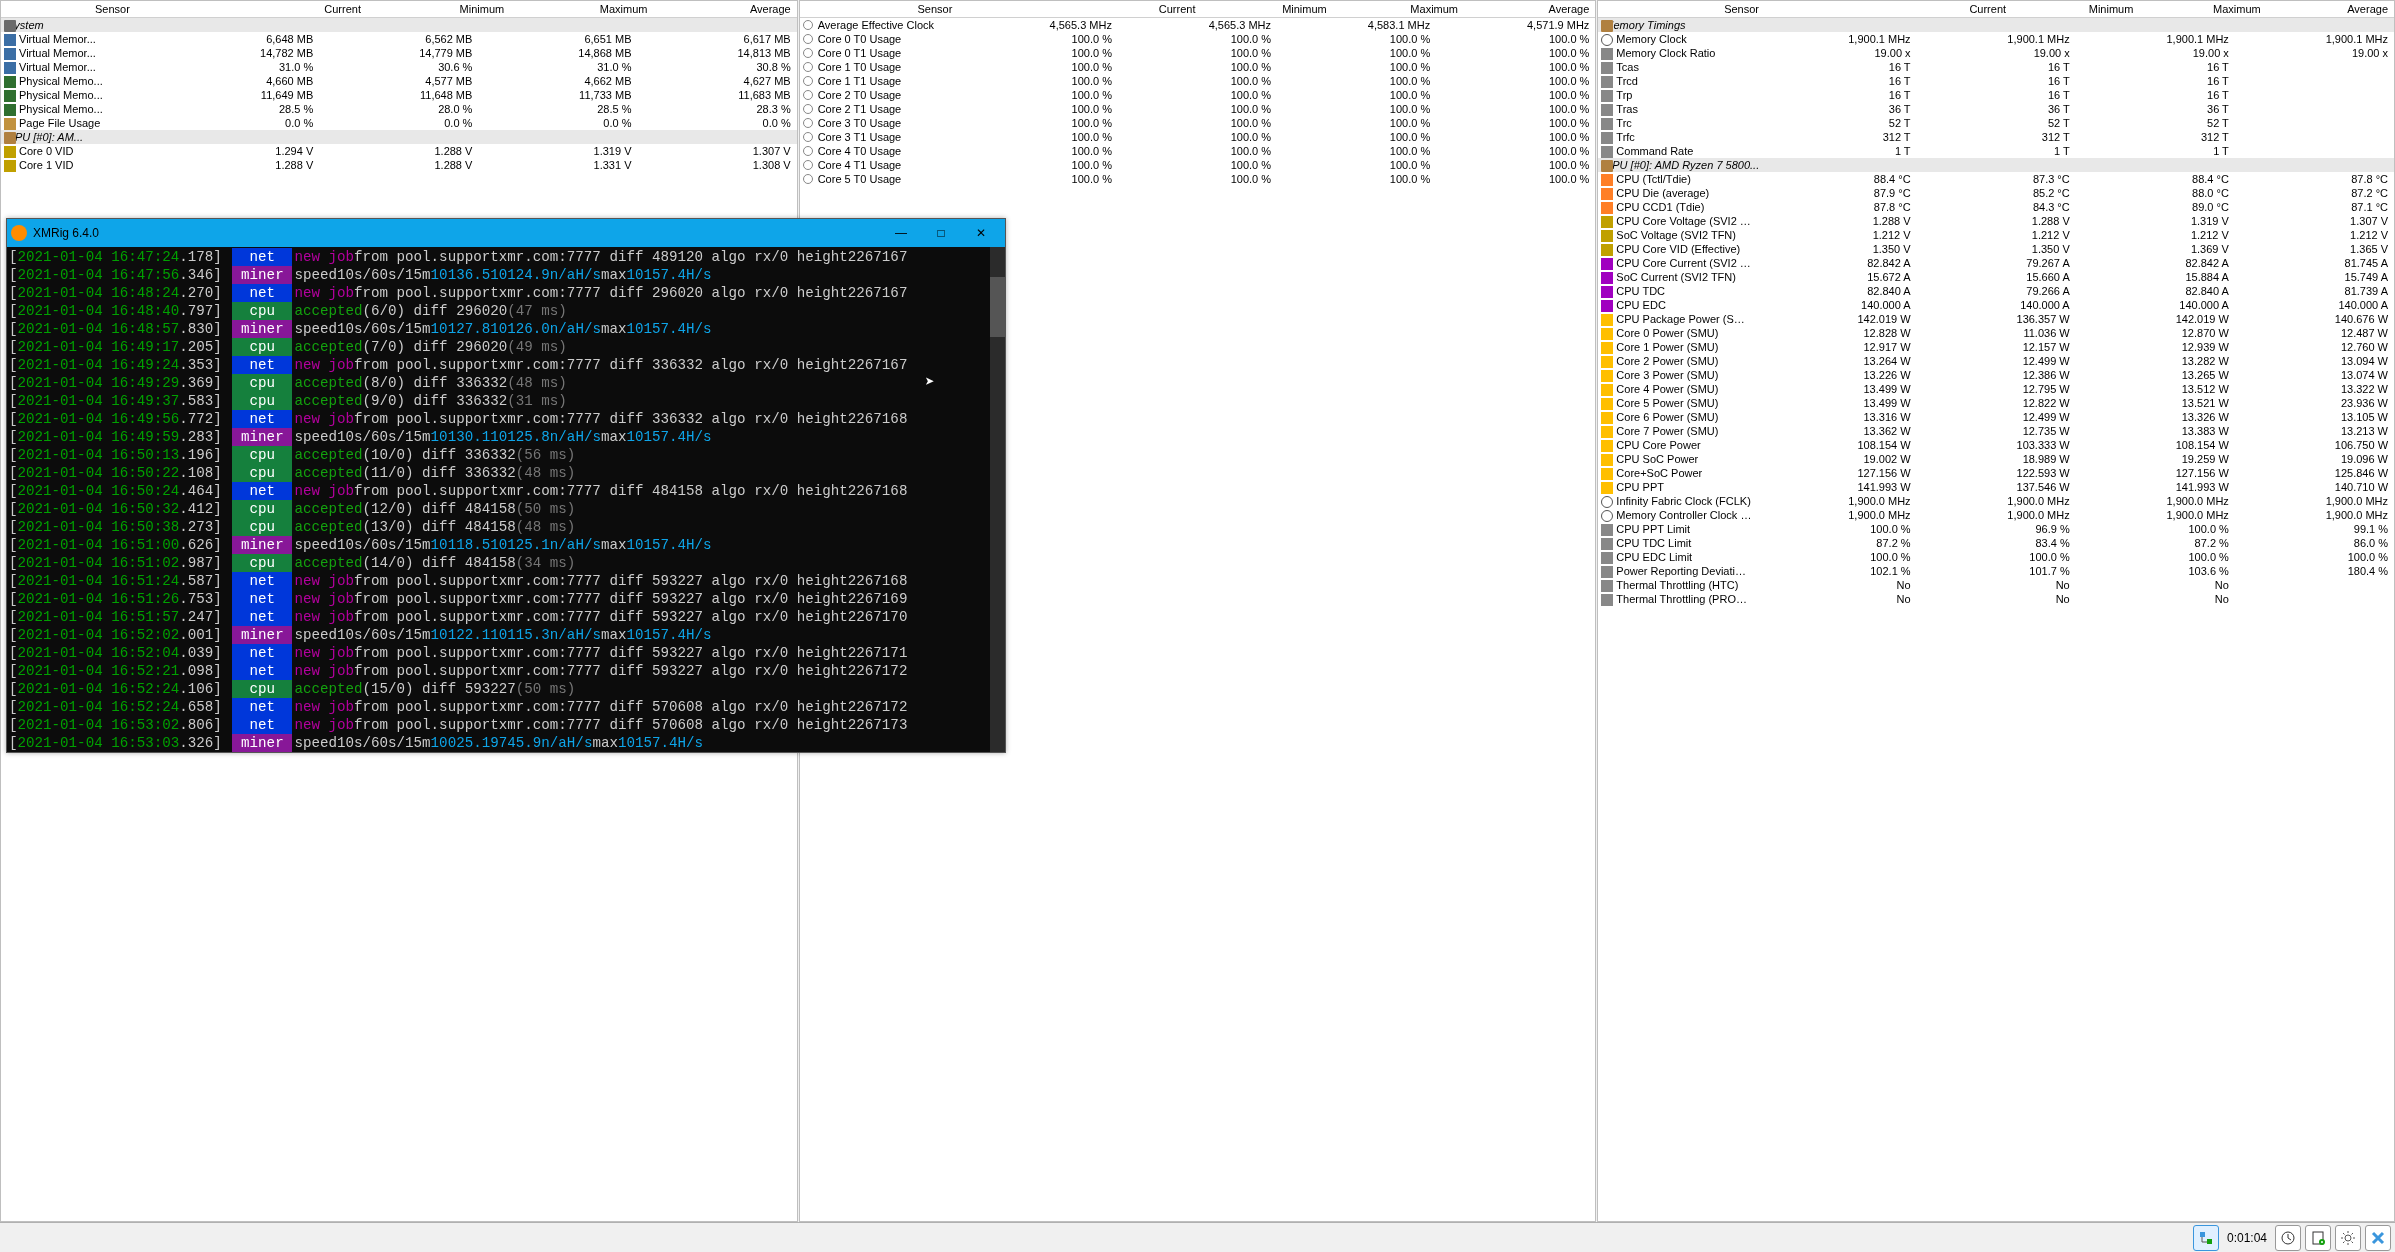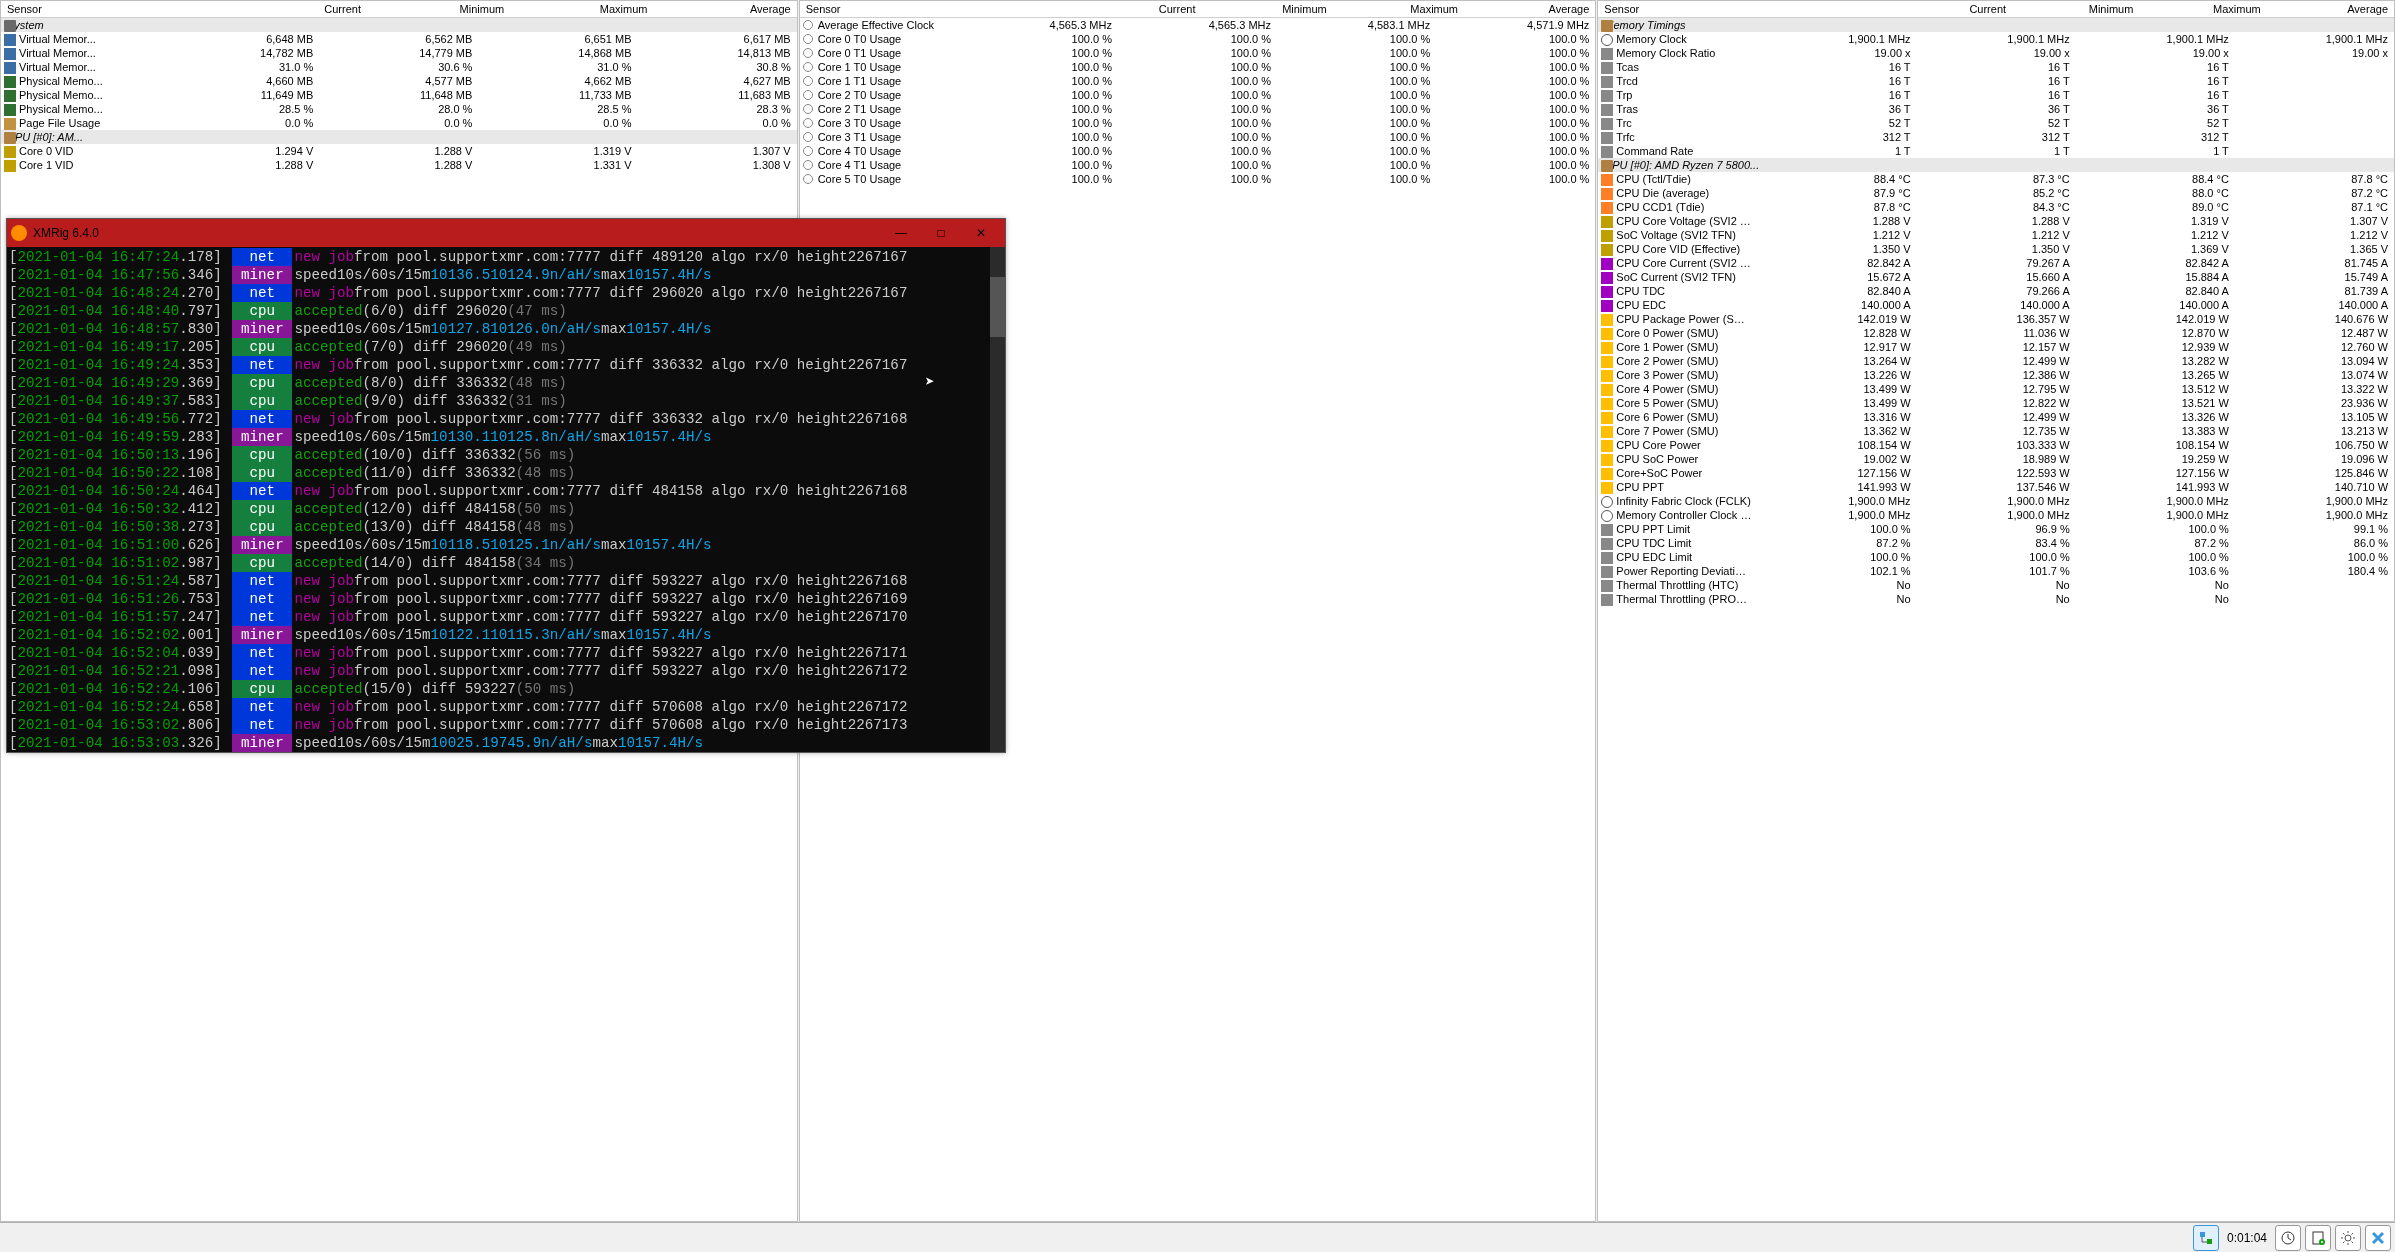--- a/index.html
+++ b/index.html
@@ -3,42 +3,42 @@
 <meta charset="utf-8">
 <style>
 html,body{margin:0;padding:0;font-family:"Segoe UI",Tahoma,Arial,sans-serif;font-size:11px;background:#f0f0f0;overflow:hidden;height:100%}
 *{box-sizing:border-box}
 .root{display:flex;flex-direction:column;height:100vh;width:100vw}
 .panes{display:flex;flex:1;overflow:hidden}
 .pane{flex:1;display:flex;flex-direction:column;border:1px solid #bfbfbf;background:#fff;min-width:0}
 .pane+.pane{margin-left:1px}
 .sensor-table{width:100%;font-size:11px;table-layout:fixed;border-collapse:collapse}
 .sensor-table th{background:#fff;color:#000;text-align:right;font-weight:400;padding:2px 6px;border-bottom:1px solid #d0d0d0}
-.sensor-table th:first-child{text-align:left}
+.sensor-table th:first-child{text-align:center}
 .sensor-table td{padding:1px 6px;text-align:right;white-space:nowrap;overflow:hidden;text-overflow:ellipsis}
 .sensor-table td:first-child{text-align:left;padding-left:18px;position:relative}
 .row-group td{background:#e8e8e8;font-style:italic;padding-left:6px!important}
 .ico{display:inline-block;width:12px;height:12px;vertical-align:middle;margin-right:3px;position:absolute;left:3px;top:2px}
 .ico-sys{background:#6a6a6a;border-radius:1px}
 .ico-mem{background:#3b6ea5}
 .ico-phy{background:#2f6f2f}
 .ico-pg{background:#c1923f}
 .ico-cpu{background:#b08040;border-radius:1px}
 .ico-core{width:10px;height:10px;border:1px solid #888;border-radius:50%;background:#fff}
 .ico-temp{background:#ff7f27}
 .ico-volt{background:#c0a000}
 .ico-amp{background:#a000c0}
 .ico-watt{background:#ffbf00}
 .ico-clk{border:1px solid #555;border-radius:50%;background:#fff}
 .ico-txt{background:#888}
 .scroll{overflow-y:auto;flex:1;position:relative}
 
 
 .console-win{position:absolute;left:6px;top:218px;width:1000px;height:535px;background:#0c0c0c;border:1px solid #555;box-shadow:0 0 5px rgba(0,0,0,.3);display:flex;flex-direction:column;z-index:10}
-.titlebar{height:28px;background:#b91c1c;display:flex;align-items:center;padding:12px 4px;color:#000;font-size:12px}
+.titlebar{height:28px;background:#0ea5e9;display:flex;align-items:center;padding:12px 4px;color:#000;font-size:12px}
 .titlebar .tico{width:16px;height:16px;background:#ff8c00;border-radius:50%;margin-right:6px}
 .titlebar .spacer{flex:1}
 .tbtn{width:40px;height:24px;display:flex;align-items:center;justify-content:center;font-size:12px;color:#000}
 .console-body{flex:1;overflow:hidden;font-family:Consolas,"Courier New",monospace;font-size:14.2px;line-height:18px;color:#ccc;white-space:pre;padding:1px 2px;position:relative}
 .log-line{display:flex}
 .ts{color:#00a000}
 .tag{display:inline-block;width:60px;text-align:center;color:#fff;margin:0 2px}
 .tag-net{background:#0037da}
 .tag-cpu{background:#15803d}
 .tag-miner{background:#881798}

